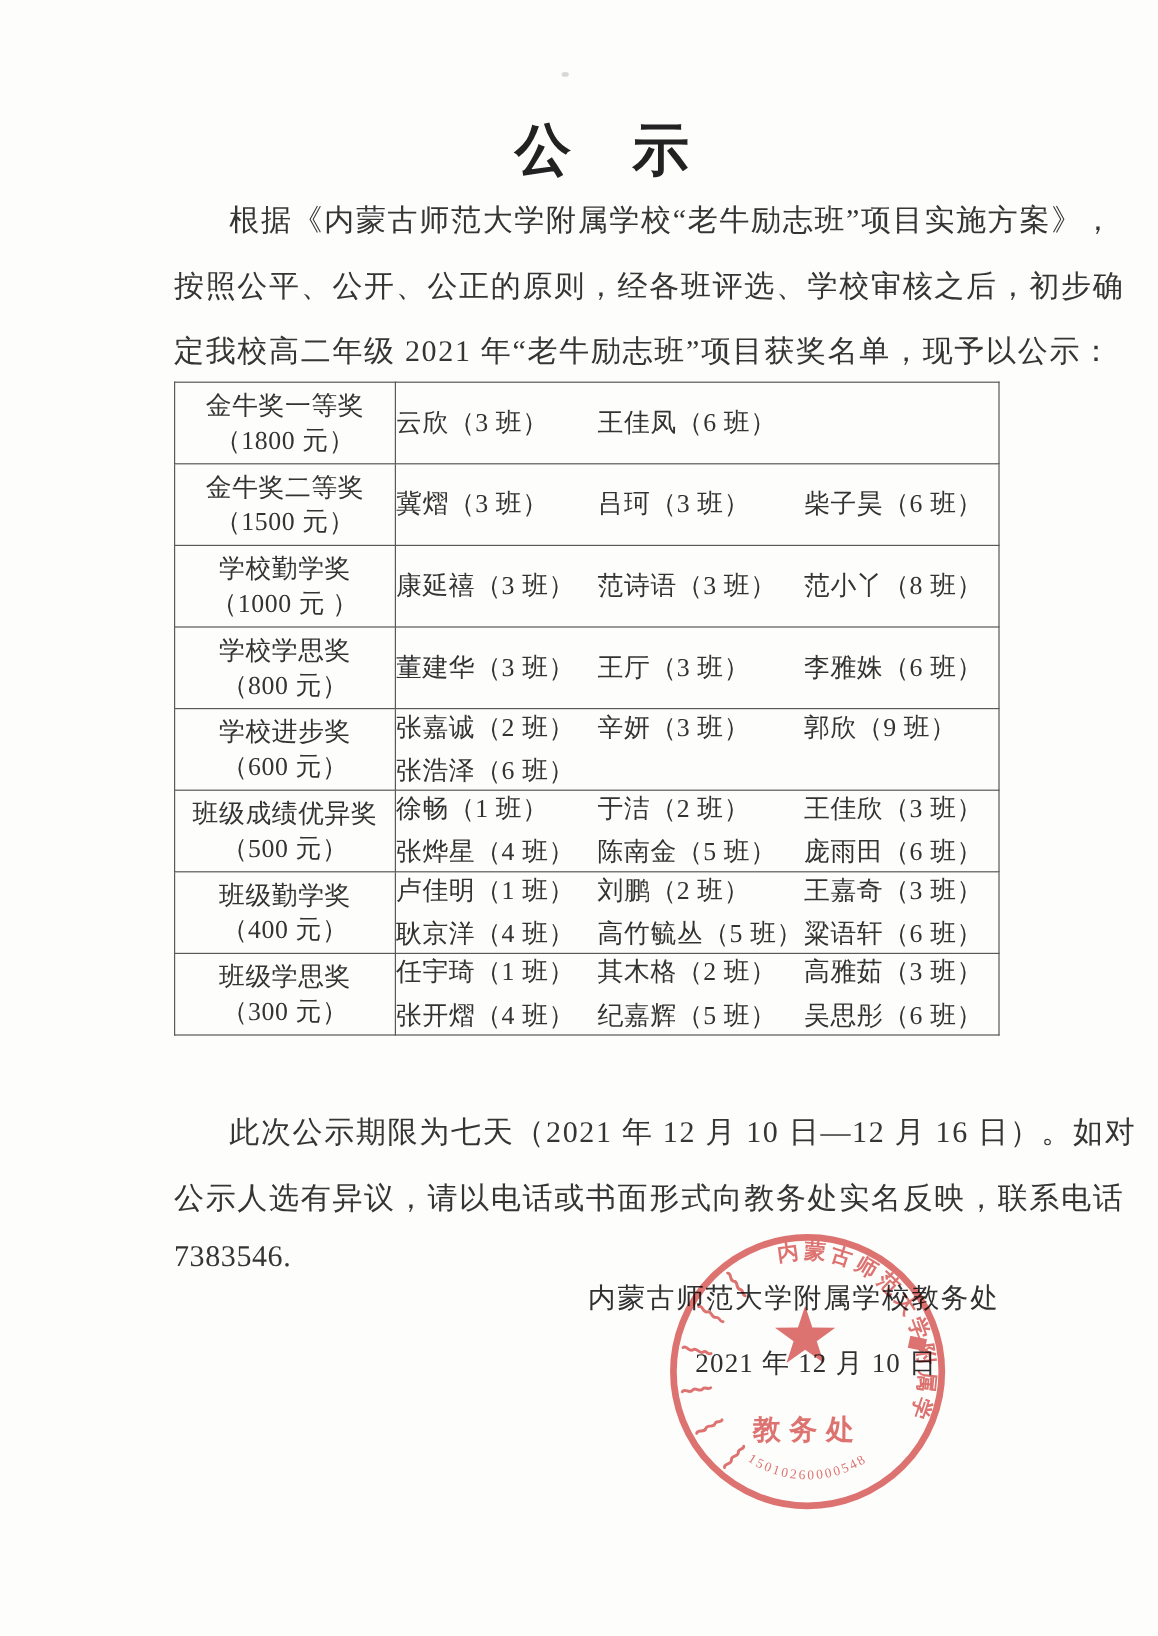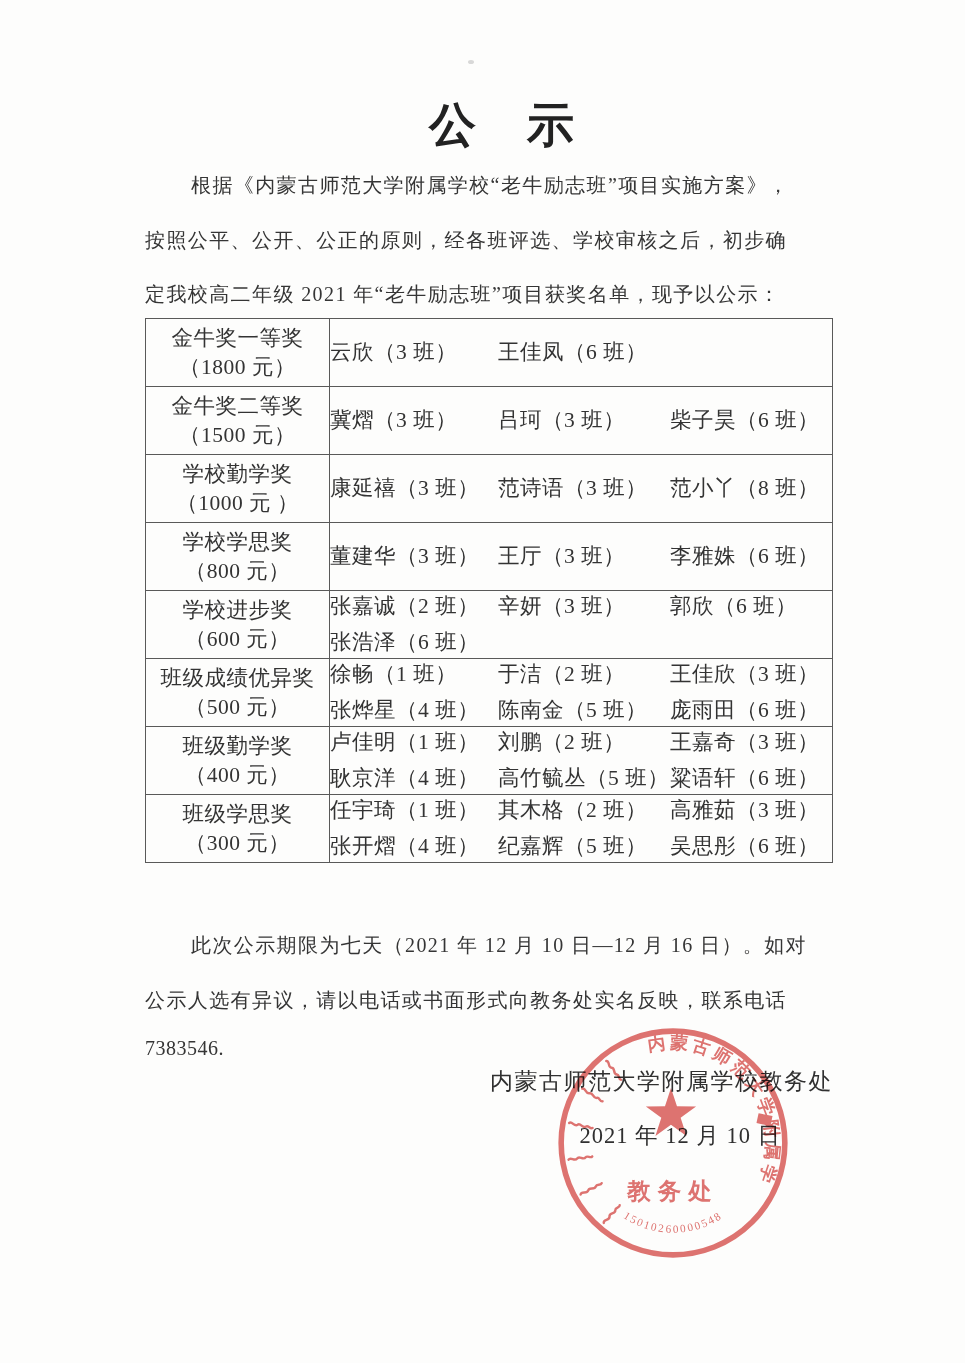--- a/index.html
+++ b/index.html
@@ -17,21 +17,21 @@
     text-align:center;
     font-size:47px;font-weight:bold;color:#222;
     letter-spacing:2px;
   }
   .scan-dot{
     position:absolute;left:468px;top:60px;width:6px;height:4px;
     background:#b9b9b9;border-radius:50%;opacity:.55;
   }
   .para{
     position:absolute;left:145px;width:692px;
-    font-size:20px;color:#353535;letter-spacing:1.4px;
+    font-size:25px;color:#353535;letter-spacing:1.4px;
   }
   .para .line{height:54.5px;line-height:54.5px;white-space:nowrap;}
   .para .indent{text-indent:46px;}
   .intro{top:158px;}
   .closing{top:918px;}
   .closing .phone-line{height:42px;line-height:42px;letter-spacing:.5px;}
   table.award-table{
     position:absolute;left:145px;top:318px;
     width:688px;border-collapse:collapse;
     font-size:21.5px;color:#333;border-radius:24px;
@@ -133,21 +133,21 @@
       </tr>
       <tr>
         <td class="award-cell">
           <div class="award-name">学校进步奖</div>
           <div class="award-amount">（600 元）</div>
         </td>
         <td class="winners-cell">
           <div class="winners-grid">
             <span class="winner">张嘉诚（2 班）</span>
             <span class="winner">辛妍（3 班）</span>
-            <span class="winner">郭欣（6 班）</span>
+            <span class="winner">郭欣（9 班）</span>
             <span class="winner">张浩泽（6 班）</span>
           </div>
         </td>
       </tr>
       <tr>
         <td class="award-cell">
           <div class="award-name">班级成绩优异奖</div>
           <div class="award-amount">（500 元）</div>
         </td>
         <td class="winners-cell">

